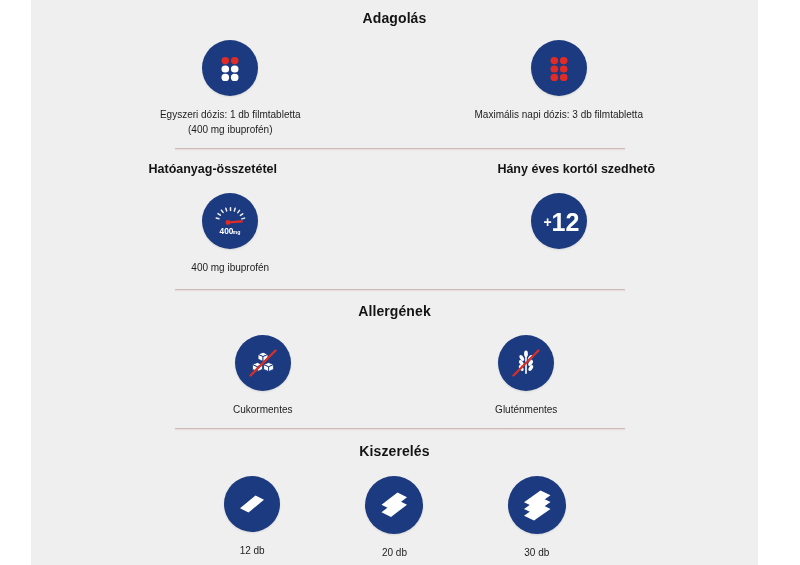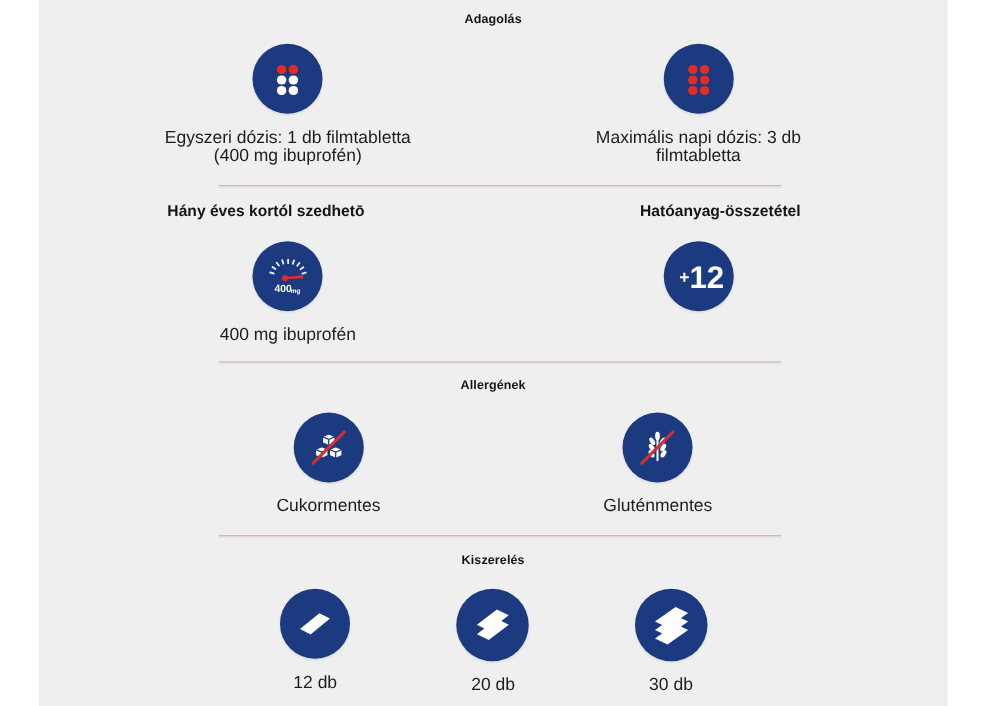--- a/index.html
+++ b/index.html
@@ -35,21 +35,21 @@
   }
 
   
   .section {
     width: 100%;
     box-sizing: border-box;
   }
 
   .section-title {
     text-align: center;
-    font-size: 10px;
+    font-size: 14px;
     font-weight: bold;
     color: #141414;
     letter-spacing: .1px;
     margin: 0;
     padding: 0;
   }
 
   .dual-titles {
     display: flex;
     width: 100%;
@@ -87,21 +87,21 @@
   }
   .icon-wrap.big {
     width: 58px;
     height: 58px;
   }
   .icon-wrap svg { display:block; }
 
   .caption {
     margin-top: 11px;
     text-align: center;
-    font-size: 14px;
+    font-size: 10px;
     line-height: 15px;
     color: #1d1d1d;
   }
   .caption .l2 { display: block; }
 
   .divider {
     height: 1px;
     background: #cbb4b4;
     border: 0;
     margin: 0;
@@ -180,22 +180,22 @@
       </div>
     </div>
 
     <div class="div1">
       <hr class="divider">
       <div class="divider-shadow"></div>
     </div>
 
     <div class="section sec-active">
       <div class="dual-titles">
+        <div class="col-title">Hatóanyag-összetétel</div>
         <div class="col-title">Hány éves kortól szedhetō</div>
-        <div class="col-title">Hatóanyag-összetétel</div>
       </div>
 
       <div class="items">
 
         <div class="item">
           <div class="icon-wrap">
             <svg width="46" height="46" viewBox="0 0 46 46" aria-hidden="true">
 
               <g stroke="#ffffff" stroke-width="1.5" stroke-linecap="round" opacity=".92">
                 <line x1="9.2" y1="20.0" x2="11.9" y2="20.8"></line>

